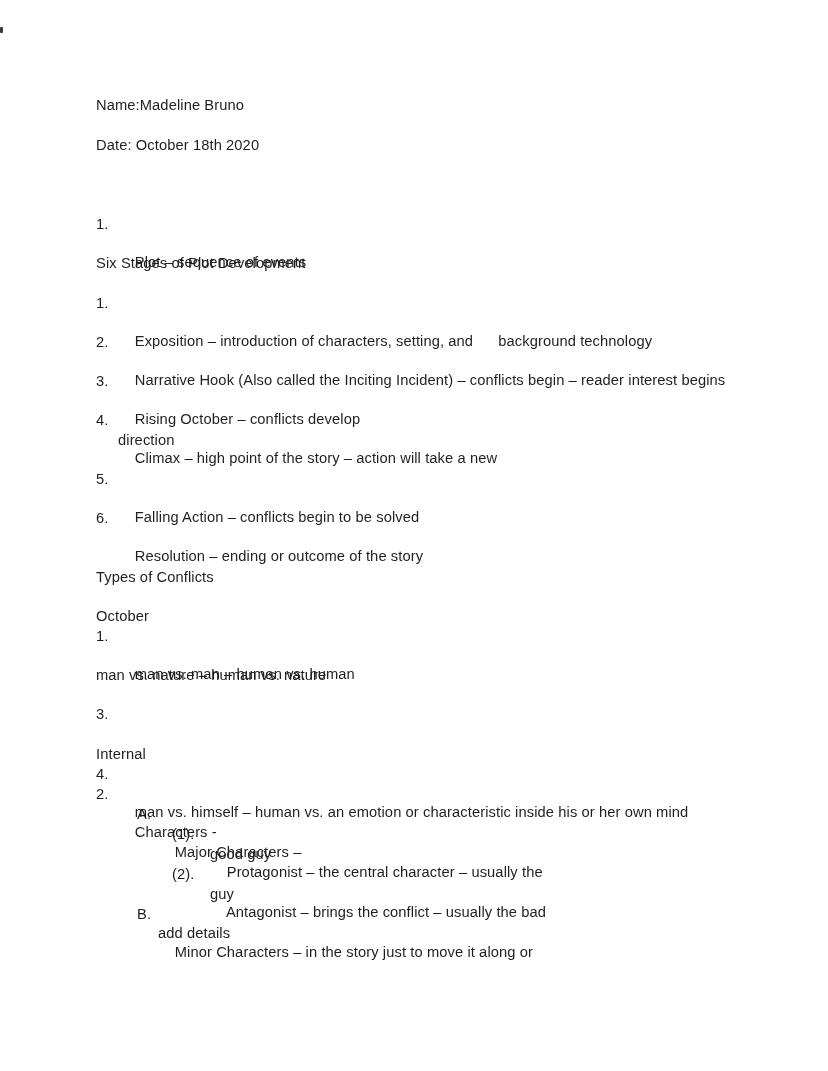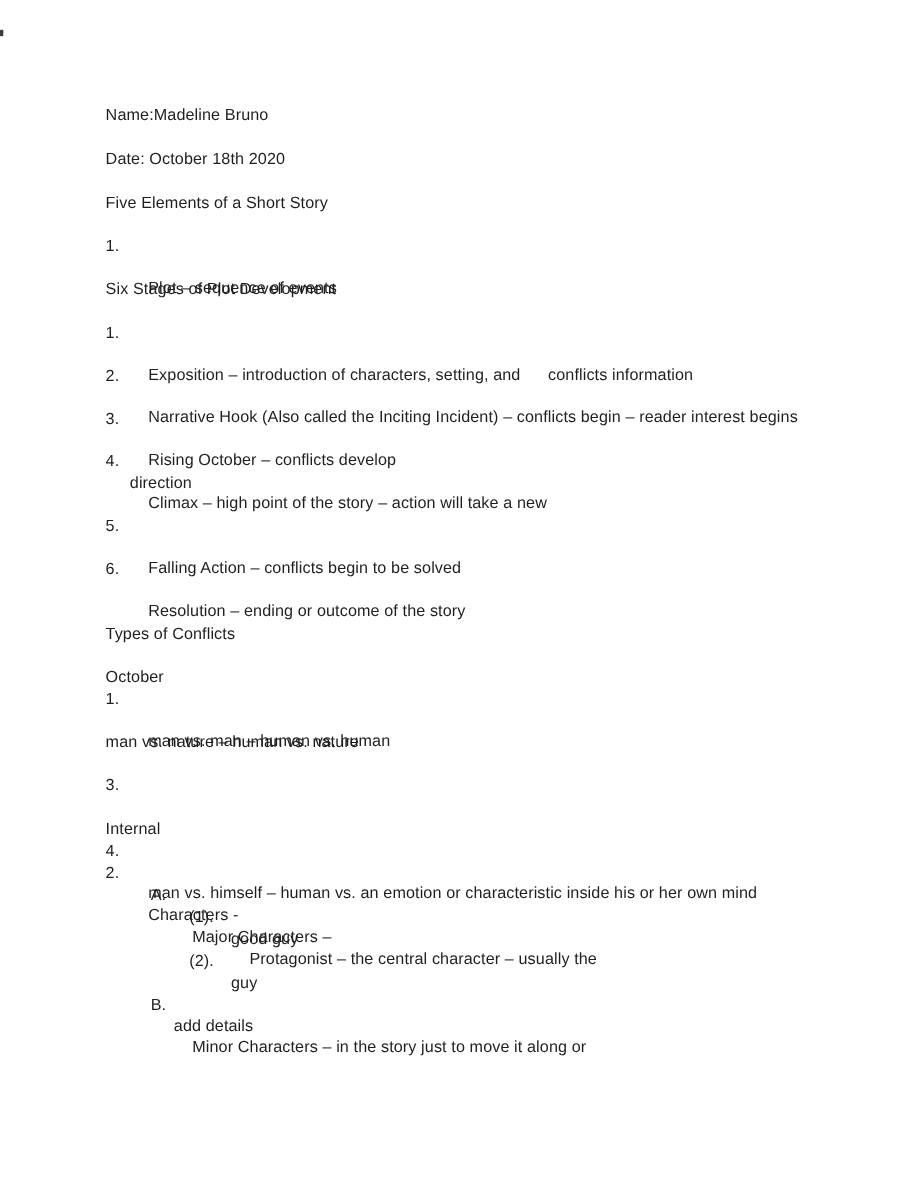--- a/index.html
+++ b/index.html
@@ -47,32 +47,31 @@
 </head>
 <body>
 
 <div id="page">
 
   <div id="edge-artifact"></div>
 
   <div class="line" style="top:96px;left:96px">Name:Madeline Bruno</div>
   <div class="line" style="top:136px;left:96px">Date: October 18th 2020</div>
 
-  <div class="line" style="top:176px;left:96px">Five Elements of a Short Story</div>
 
   <div class="line li indent22" style="top:215px;left:96px">
     <span class="mk">1.</span>
     <span class="tx">Plot – sequence of events</span>
   </div>
 
   <div class="line" style="top:254px;left:96px">Six Stages of Plot Development</div>
 
   <div class="line li indent22" style="top:294px;left:96px">
     <span class="mk">1.</span>
-    <span class="tx">Exposition – introduction of characters, setting, and      conflicts information</span>
+    <span class="tx">Exposition – introduction of characters, setting, and      background technology</span>
   </div>
 
   <div class="line li indent22" style="top:333px;left:96px">
     <span class="mk">2.</span>
     <span class="tx">Narrative Hook (Also called the Inciting Incident) – conflicts begin – reader interest begins</span>
   </div>
 
   <div class="line li indent22" style="top:372px;left:96px">
     <span class="mk">3.</span>
     <span class="tx">Rising October – conflicts develop</span>
@@ -127,20 +126,21 @@
   </div>
 
   <div class="line li indent38" style="top:825px;left:172px">
     <span class="mk">(1).</span>
     <span class="tx">Protagonist – the central character – usually the</span>
   </div>
   <div class="line" style="top:845px;left:210px">good guy</div>
 
   <div class="line li indent38" style="top:865px;left:172px">
     <span class="mk">(2).</span>
+    <span class="tx">Antagonist – brings the conflict – usually the bad</span>
   </div>
   <div class="line" style="top:885px;left:210px">guy</div>
 
   <div class="line li indent21" style="top:905px;left:137px">
     <span class="mk">B.</span>
     <span class="tx">Minor Characters – in the story just to move it along or</span>
   </div>
   <div class="line" style="top:924px;left:158px">add details</div>
 
 </div>

